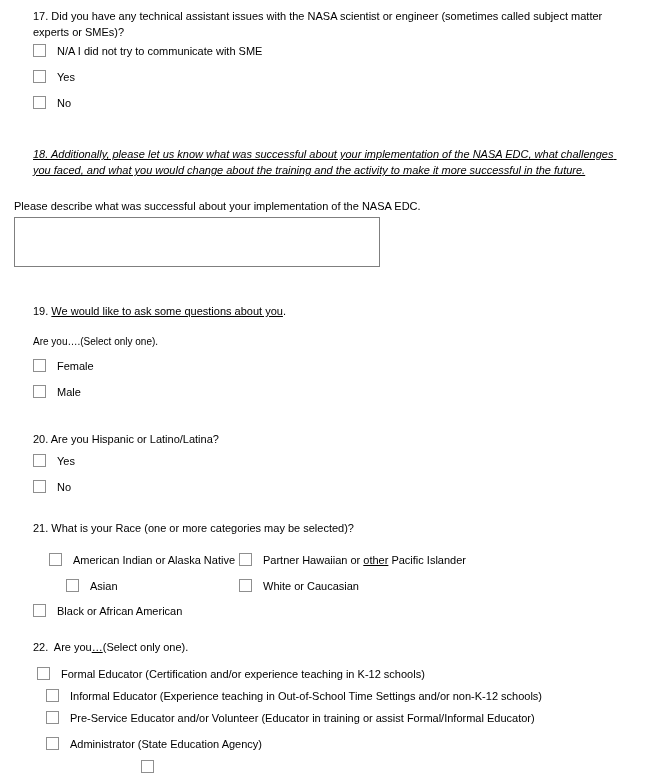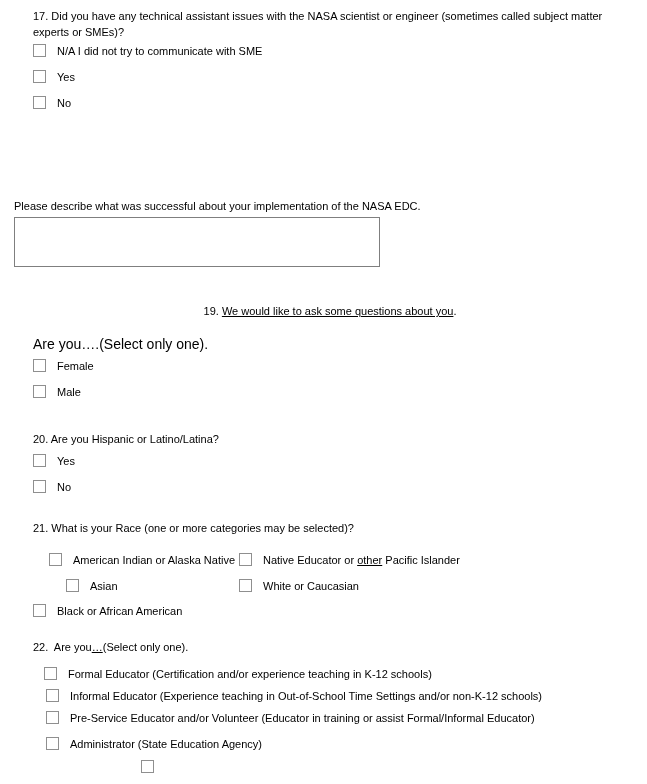--- a/index.html
+++ b/index.html
@@ -11,21 +11,21 @@
     color:#000000;
     font-family:"Liberation Sans", sans-serif;
     overflow:hidden;
   }
   .abs { position:absolute; }
   .qtitle {
     font-size:11px;
     line-height:16px;
     white-space:pre-wrap;
   }
-  .subprompt { font-size:14px; }
+  .subprompt { font-size:10px; }
   .italic { font-style:italic; }
   .underline { text-decoration:underline; }
   .opt-row {
     position:absolute;
     display:flex;
     align-items:center;
     gap:11px;
   }
   .checkbox {
     width:13px; height:13px;
@@ -63,26 +63,27 @@
   </div>
   <div class="opt-row" style="left:33px; top:70px;">
     <span class="checkbox"></span>
     <span class="opt-label">Yes</span>
   </div>
   <div class="opt-row" style="left:33px; top:96px;">
     <span class="checkbox"></span>
     <span class="opt-label">No</span>
   </div>
 
+  <div class="abs qtitle italic underline" style="left:33px; top:146px; width:594px;">18. Additionally, please let us know what was successful about your implementation of the NASA EDC, what challenges you faced, and what you would change about the training and the activity to make it more successful in the future.</div>
 
   <div class="abs qtitle" style="left:14px; top:198px; width:620px;">Please describe what was successful about your implementation of the NASA EDC.</div>
 
   <textarea class="textbox" style="left: 14px; top: 217px; width: 366px; height: 50px;"></textarea>
 
-  <div class="abs qtitle" style="left:33px; top:303px; width:594px;text-align:center;"><span>19. </span><span class="underline">We would like to ask some questions about you</span><span>.</span></div>
+  <div class="abs qtitle" style="left:33px; top:303px; width:594px;"><span>19. </span><span class="underline">We would like to ask some questions about you</span><span>.</span></div>
 
   <div class="abs subprompt" style="left:33px; top:336px;">Are you….(Select only one).</div>
 
   <div class="opt-row" style="left:33px; top:359px;">
     <span class="checkbox"></span>
     <span class="opt-label">Female</span>
   </div>
   <div class="opt-row" style="left:33px; top:385px;">
     <span class="checkbox"></span>
     <span class="opt-label">Male</span>
@@ -109,30 +110,30 @@
     <span class="checkbox"></span>
     <span class="opt-label">Asian</span>
   </div>
   <div class="opt-row" style="left:33px; top:604px;">
     <span class="checkbox"></span>
     <span class="opt-label">Black or African American</span>
   </div>
 
   <div class="opt-row" style="left:239px; top:553px;">
     <span class="checkbox"></span>
-    <span class="opt-label"><span>Native Educator or </span><span class="underline">other</span><span> Pacific Islander</span></span>
+    <span class="opt-label"><span>Partner Hawaiian or </span><span class="underline">other</span><span> Pacific Islander</span></span>
   </div>
   <div class="opt-row" style="left:239px; top:579px;">
     <span class="checkbox"></span>
     <span class="opt-label"><span>White or Caucasian</span><span class="underline"></span><span></span></span>
   </div>
 
   <div class="abs qtitle" style="left:33px; top:639px; width:594px;"><span>22.  Are you</span><span class="underline">…</span><span>(Select only one).</span></div>
 
-  <div class="opt-row" style="left:44px; top:667px;">
+  <div class="opt-row" style="left:37px; top:667px;">
     <span class="checkbox"></span>
     <span class="opt-label">Formal Educator (Certification and/or experience teaching in K-12 schools)</span>
   </div>
   <div class="opt-row" style="left:46px; top:689px;text-align:center;">
     <span class="checkbox"></span>
     <span class="opt-label">Informal Educator (Experience teaching in Out-of-School Time Settings and/or non-K-12 schools)</span>
   </div>
   <div class="opt-row" style="left:46px; top:711px;">
     <span class="checkbox"></span>
     <span class="opt-label">Pre-Service Educator and/or Volunteer (Educator in training or assist Formal/Informal Educator)</span>

